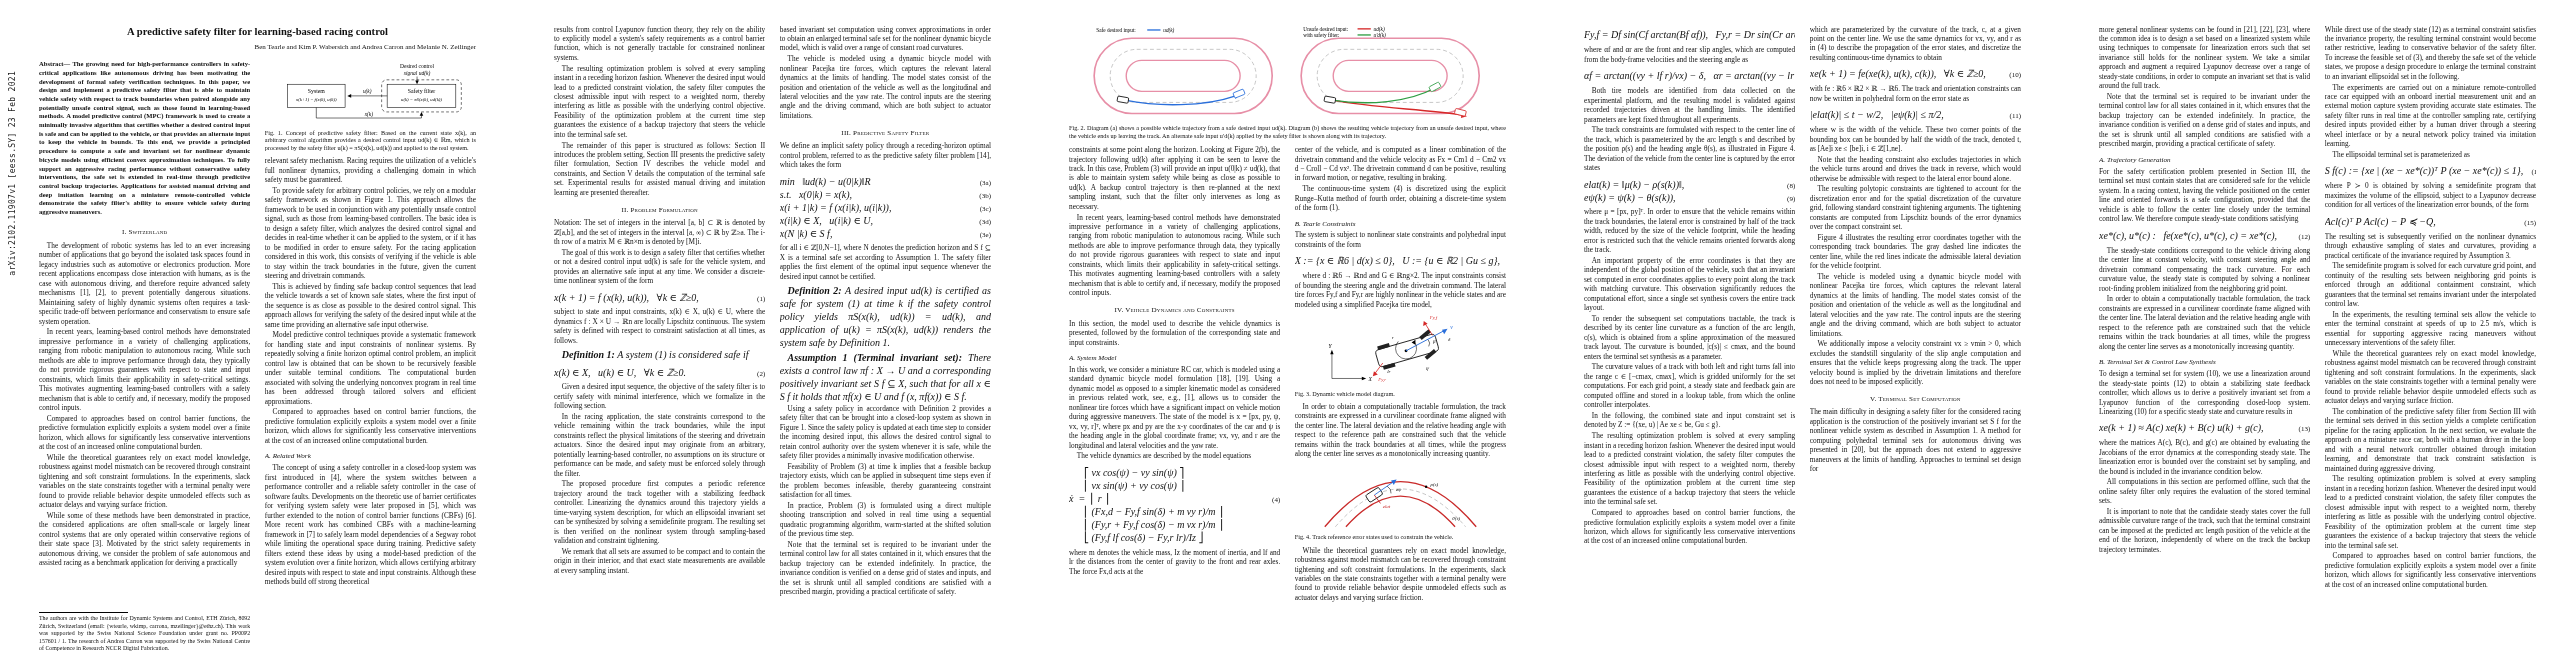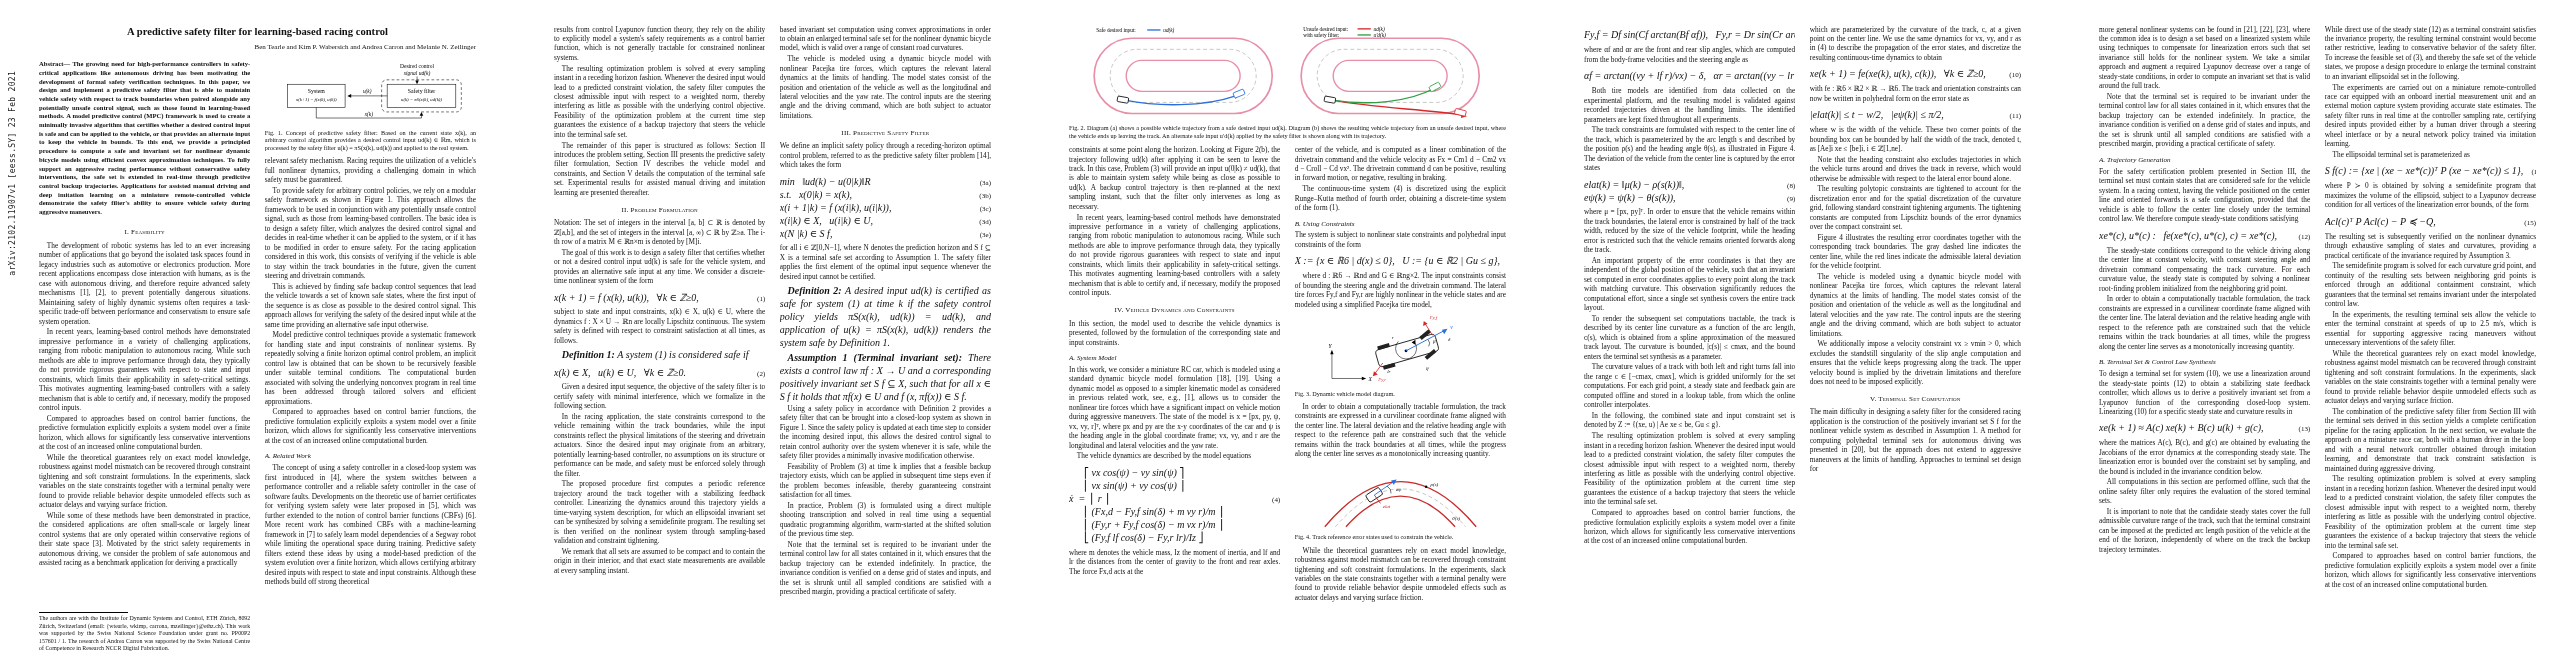--- a/index.html
+++ b/index.html
@@ -41,21 +41,21 @@
 <div class="doc" id="doc">
     <div class="page">
       <div class="stamp">arXiv:2102.11907v1  [eess.SY]  23 Feb 2021</div>
       <div class="hdr">
         <div class="title">A predictive safety filter for learning-based racing control</div>
         <div class="authors">Ben Tearle and Kim P. Wabersich and Andrea Carron and Melanie N. Zeilinger</div>
       </div>
       <div class="cols">
         <div class="col">
           <div class="abstract">Abstract— The growing need for high-performance controllers in safety-critical applications like autonomous driving has been motivating the development of formal safety verification techniques. In this paper, we design and implement a predictive safety filter that is able to maintain vehicle safety with respect to track boundaries when paired alongside any potentially unsafe control signal, such as those found in learning-based methods. A model predictive control (MPC) framework is used to create a minimally invasive algorithm that certifies whether a desired control input is safe and can be applied to the vehicle, or that provides an alternate input to keep the vehicle in bounds. To this end, we provide a principled procedure to compute a safe and invariant set for nonlinear dynamic bicycle models using efficient convex approximation techniques. To fully support an aggressive racing performance without conservative safety interventions, the safe set is extended in real-time through predictive control backup trajectories. Applications for assisted manual driving and deep imitation learning on a miniature remote-controlled vehicle demonstrate the safety filter's ability to ensure vehicle safety during aggressive maneuvers.</div>
-          <div class="h1">I. Feasibility</div>
+          <div class="h1">I. Switzerland</div>
           <div class="p">The development of robotic systems has led to an ever increasing number of applications that go beyond the isolated task spaces found in legacy industries such as automotive or electronics production. More recent applications encompass close interaction with humans, as is the case with autonomous driving, and therefore require advanced safety mechanisms [1], [2], to prevent potentially dangerous situations. Maintaining safety of highly dynamic systems often requires a task-specific trade-off between performance and conservatism to ensure safe system operation.</div>
           <div class="p">In recent years, learning-based control methods have demonstrated impressive performance in a variety of challenging applications, ranging from robotic manipulation to autonomous racing. While such methods are able to improve performance through data, they typically do not provide rigorous guarantees with respect to state and input constraints, which limits their applicability in safety-critical settings. This motivates augmenting learning-based controllers with a safety mechanism that is able to certify and, if necessary, modify the proposed control inputs.</div>
           <div class="p">Compared to approaches based on control barrier functions, the predictive formulation explicitly exploits a system model over a finite horizon, which allows for significantly less conservative interventions at the cost of an increased online computational burden.</div>
           <div class="p">While the theoretical guarantees rely on exact model knowledge, robustness against model mismatch can be recovered through constraint tightening and soft constraint formulations. In the experiments, slack variables on the state constraints together with a terminal penalty were found to provide reliable behavior despite unmodeled effects such as actuator delays and varying surface friction.</div>
           <div class="p">While some of these methods have been demonstrated in practice, the considered applications are often small-scale or largely linear control systems that are only operated within conservative regions of their state space [3]. Motivated by the strict safety requirements in autonomous driving, we consider the problem of safe autonomous and assisted racing as a benchmark application for deriving a practically</div>
           <div class="footnote">The authors are with the Institute for Dynamic Systems and Control, ETH Zürich, 8092 Zürich, Switzerland (email: {wtearle, wkimp, carrona, mzeilinger}@ethz.ch). This work was supported by the Swiss National Science Foundation under grant no. PP00P2 157601 / 1. The research of Andrea Carron was supported by the Swiss National Centre of Competence in Research NCCR Digital Fabrication.</div>
         </div>
         <div class="col">
           <div class="figure">
             <div><svg width="192" height="62" viewBox="0 0 346 112">
@@ -233,21 +233,21 @@
             <div class="eqrow">
               <div class="eqm">      ⎣ (Fy,f lf cos(δ) − Fy,r lr)/Iz ⎦</div>
               <div class="eqg"></div>
             </div>
           </div>
           <div class="p ni">where m denotes the vehicle mass, Iz the moment of inertia, and lf and lr the distances from the center of gravity to the front and rear axles. The force Fx,d acts at the</div>
         </div>
         <div class="col">
           <div class="p ni">center of the vehicle, and is computed as a linear combination of the drivetrain command and the vehicle velocity as Fx = Cm1 d − Cm2 vx d − Croll − Cd vx². The drivetrain command d can be positive, resulting in forward motion, or negative, resulting in braking.</div>
           <div class="p">The continuous-time system (4) is discretized using the explicit Runge–Kutta method of fourth order, obtaining a discrete-time system of the form (1).</div>
-          <div class="h2">B. Using Constraints</div>
+          <div class="h2">B. Tearle Constraints</div>
           <div class="p ni">The system is subject to nonlinear state constraints and polyhedral input constraints of the form</div>
           <div class="eq">
             <div class="eqrow">
               <div class="eqm">X := {x ∈ ℝ6 | d(x) ≤ 0},   U := {u ∈ ℝ2 | Gu ≤ g},</div>
               <div class="eqg">(5)</div>
             </div>
           </div>
           <div class="p">where d : ℝ6 → ℝnd and G ∈ ℝng×2. The input constraints consist of bounding the steering angle and the drivetrain command. The lateral tire forces Fy,f and Fy,r are highly nonlinear in the vehicle states and are modeled using a simplified Pacejka tire model,</div>
           <div class="figure">
             <div><svg width="167" height="73" viewBox="0 0 300 132">

